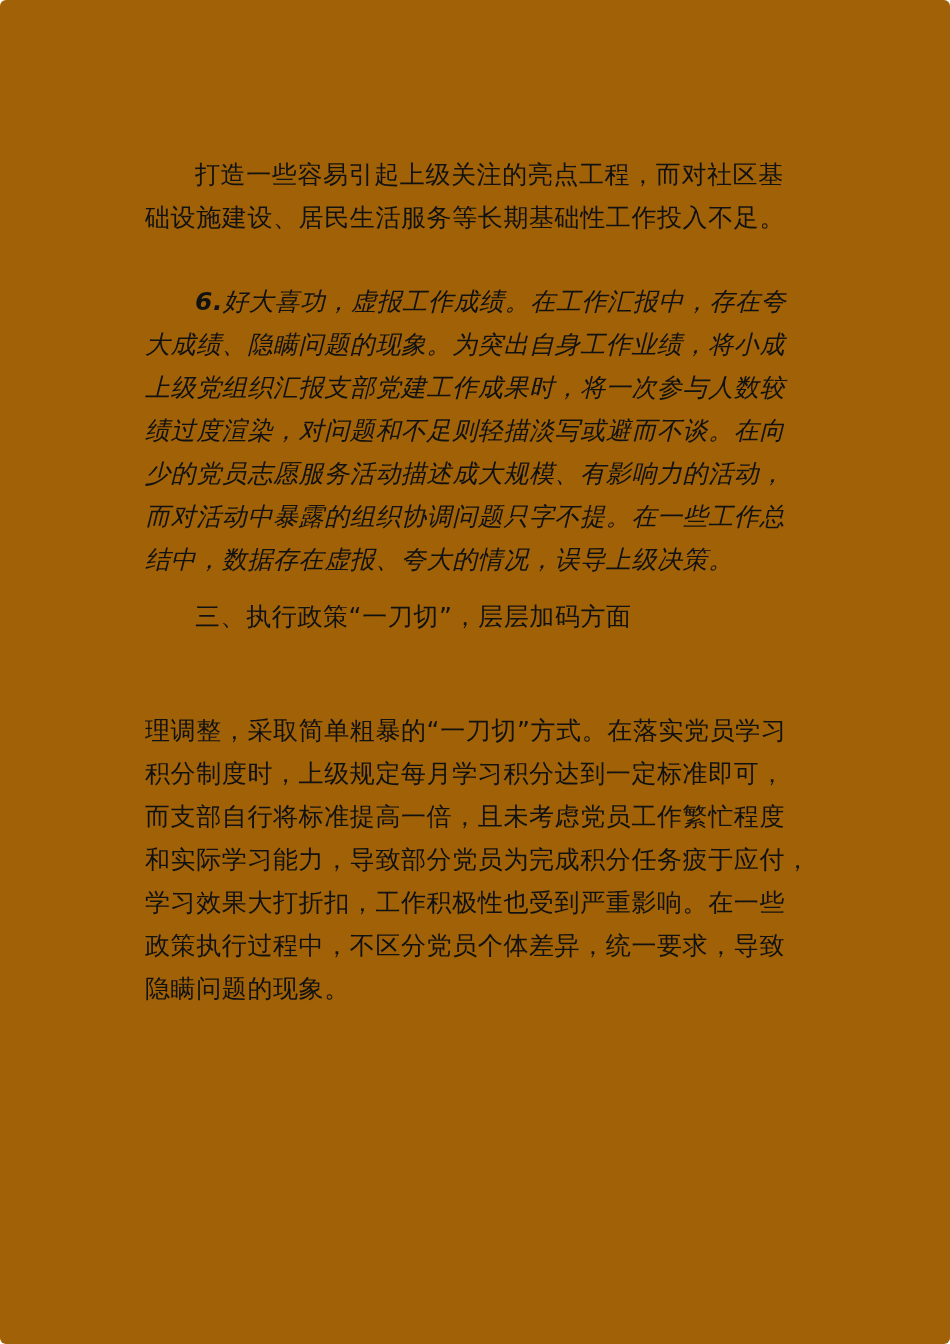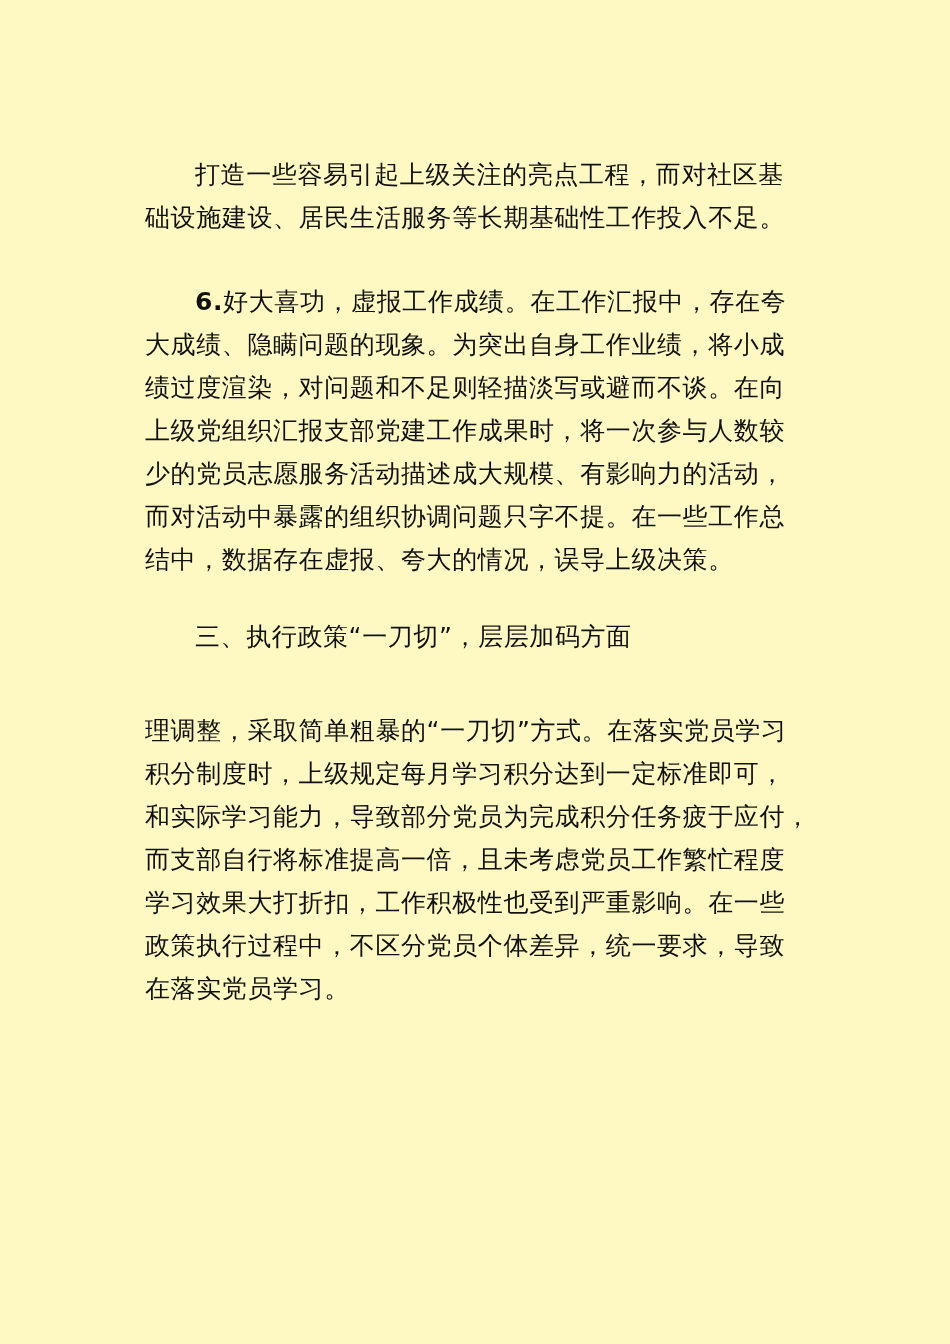--- a/index.html
+++ b/index.html
@@ -1,50 +1,50 @@
 <!DOCTYPE html>
 <html><head>
 <meta charset="utf-8">
 <style>
   html, body { margin: 0; padding: 0; background: #ffffff; }
   body { width: 950px; height: 1344px; position: relative; overflow: hidden;
          font-family: "DejaVu Sans", "Liberation Sans", sans-serif; color: #111111; }
-  .page { position: absolute; left: 0; top: 0; width: 950px; height: 1344px; background: #fef9c3; }
+  .page { position: absolute; left: 0; top: 0; width: 950px; height: 1344px; background: #a16207; border-radius: 6px; }
   .para { position: absolute; left: 145px; width: 680px; }
   .line { display: block; height: 43px; line-height: 43px; font-size: 25px; white-space: nowrap; letter-spacing: 0.6px; }
   .indent { padding-left: 50px; }
   .num { font-weight: bold; }
 </style>
 </head>
 <body>
 
 <div class="page">
 
   <div class="para" style="top:153px;">
     <span class="line indent">打造一些容易引起上级关注的亮点工程，而对社区基</span>
     <span class="line">础设施建设、居民生活服务等长期基础性工作投入不足。</span>
   </div>
 
-  <div class="para" style="top:280px;">
+  <div class="para" style="top:280px;font-style:italic;">
     <span class="line indent"><span class="num">6.</span><span>好大喜功，虚报工作成绩。在工作汇报中，存在夸</span></span>
     <span class="line">大成绩、隐瞒问题的现象。为突出自身工作业绩，将小成</span>
+    <span class="line">上级党组织汇报支部党建工作成果时，将一次参与人数较</span>
     <span class="line">绩过度渲染，对问题和不足则轻描淡写或避而不谈。在向</span>
-    <span class="line">上级党组织汇报支部党建工作成果时，将一次参与人数较</span>
     <span class="line">少的党员志愿服务活动描述成大规模、有影响力的活动，</span>
     <span class="line">而对活动中暴露的组织协调问题只字不提。在一些工作总</span>
     <span class="line">结中，数据存在虚报、夸大的情况，误导上级决策。</span>
   </div>
 
-  <div class="para" style="top:615px;">
+  <div class="para" style="top:595px;">
     <span class="line indent">三、执行政策“一刀切”，层层加码方面</span>
   </div>
 
   <div class="para" style="top:709px;">
     <span class="line">理调整，采取简单粗暴的“一刀切”方式。在落实党员学习</span>
     <span class="line">积分制度时，上级规定每月学习积分达到一定标准即可，</span>
+    <span class="line">而支部自行将标准提高一倍，且未考虑党员工作繁忙程度</span>
     <span class="line">和实际学习能力，导致部分党员为完成积分任务疲于应付，</span>
-    <span class="line">而支部自行将标准提高一倍，且未考虑党员工作繁忙程度</span>
     <span class="line">学习效果大打折扣，工作积极性也受到严重影响。在一些</span>
     <span class="line">政策执行过程中，不区分党员个体差异，统一要求，导致</span>
-    <span class="line">在落实党员学习。</span>
+    <span class="line">隐瞒问题的现象。</span>
   </div>
 
 </div>
 
 </body></html>

